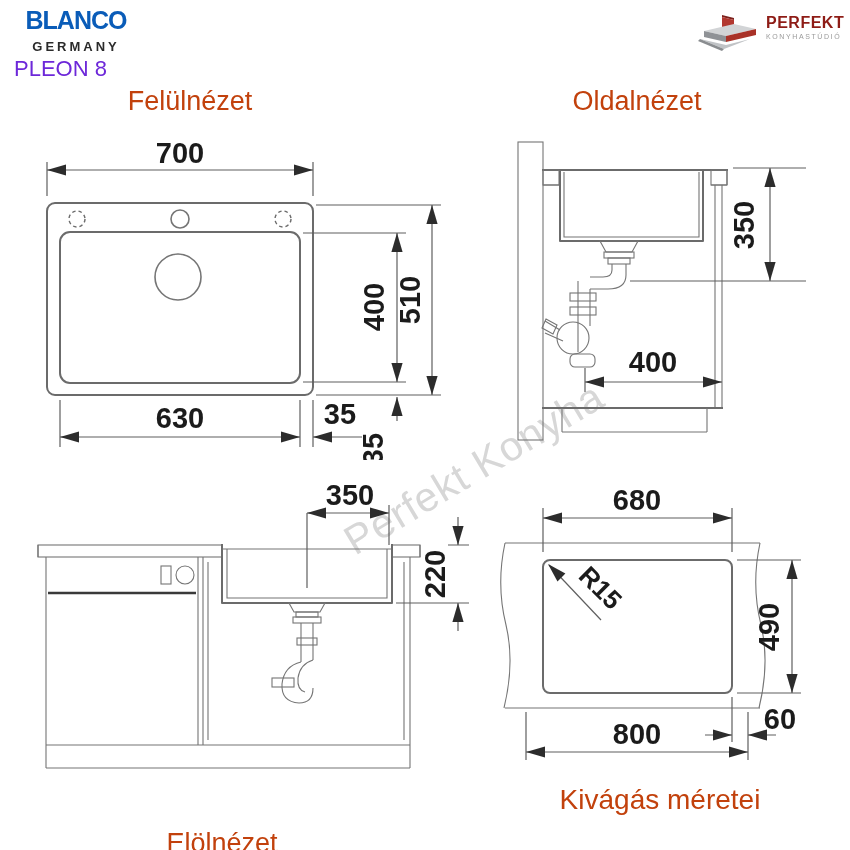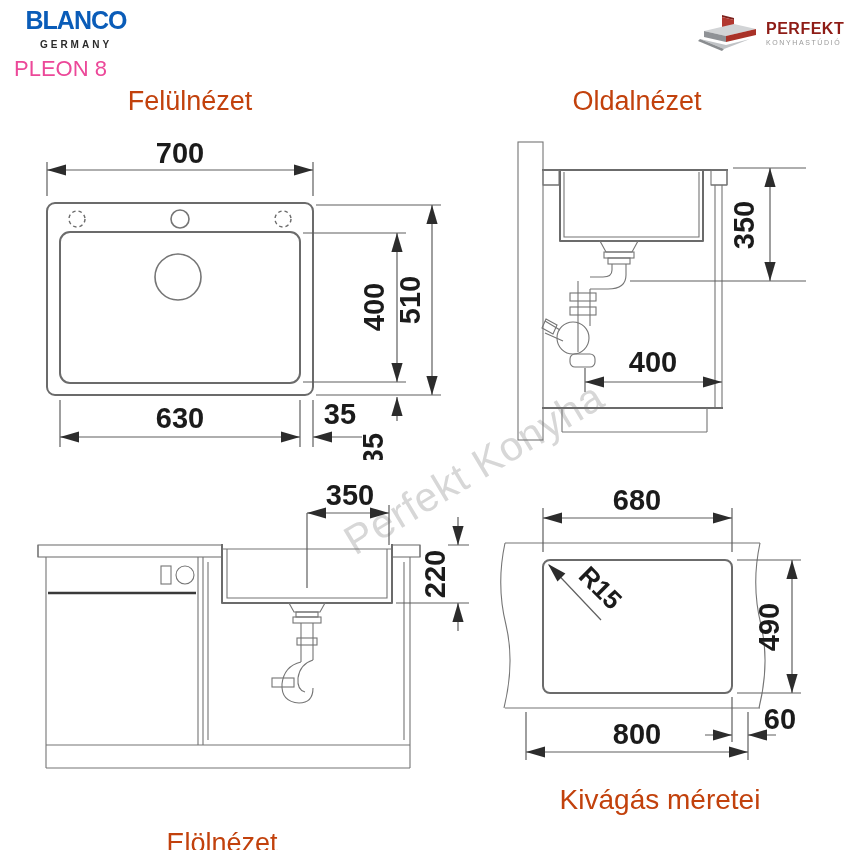--- a/index.html
+++ b/index.html
@@ -2,23 +2,23 @@
 <html><head>
 <meta charset="utf-8">
 <style>
   html,body{margin:0;padding:0;background:#fff;}
   #stage{position:relative;width:850px;height:850px;background:#ffffff;overflow:hidden;
          font-family:"Liberation Sans", sans-serif;}
   
   .brand{position:absolute;left:10px;top:8px;width:132px;text-align:center;
          font-weight:bold;font-size:25px;letter-spacing:-1px;color:#0a5cb8;line-height:1;}
   .brand-sub{position:absolute;left:10px;top:39px;width:132px;text-align:center;
-         font-weight:bold;font-size:10px;letter-spacing:3px;color:#2b2b2b;}
-  .model{position:absolute;left:14px;top:56px;font-size:22px;color:#ec4899;}
-  .partner-wrap{position:absolute;left:698px;top:14px;display:flex;align-items:center;}
+         font-weight:bold;font-size:13px;letter-spacing:3px;color:#2b2b2b;}
+  .model{position:absolute;left:14px;top:56px;font-size:22px;color:#6d28d9;}
+  .partner-wrap{position:absolute;left:698px;top:14px;display:flex;align-items:flex-start;}
   .partner-text{margin-left:4px;}
   .partner{font-weight:bold;font-size:16px;letter-spacing:.5px;color:#8e1c16;line-height:1.1;}
   .partner-sub{font-size:7px;letter-spacing:1.6px;color:#9a9a9a;margin-top:1px;}
   
   .view-title{position:absolute;font-size:27px;color:#c2410c;text-align:center;width:300px;}
   
   .watermark{position:absolute;left:348px;top:521px;font-size:41px;color:#d7d7d7;
              letter-spacing:1px;transform:rotate(-31deg);transform-origin:left center;
              white-space:nowrap;z-index:1;}
   

